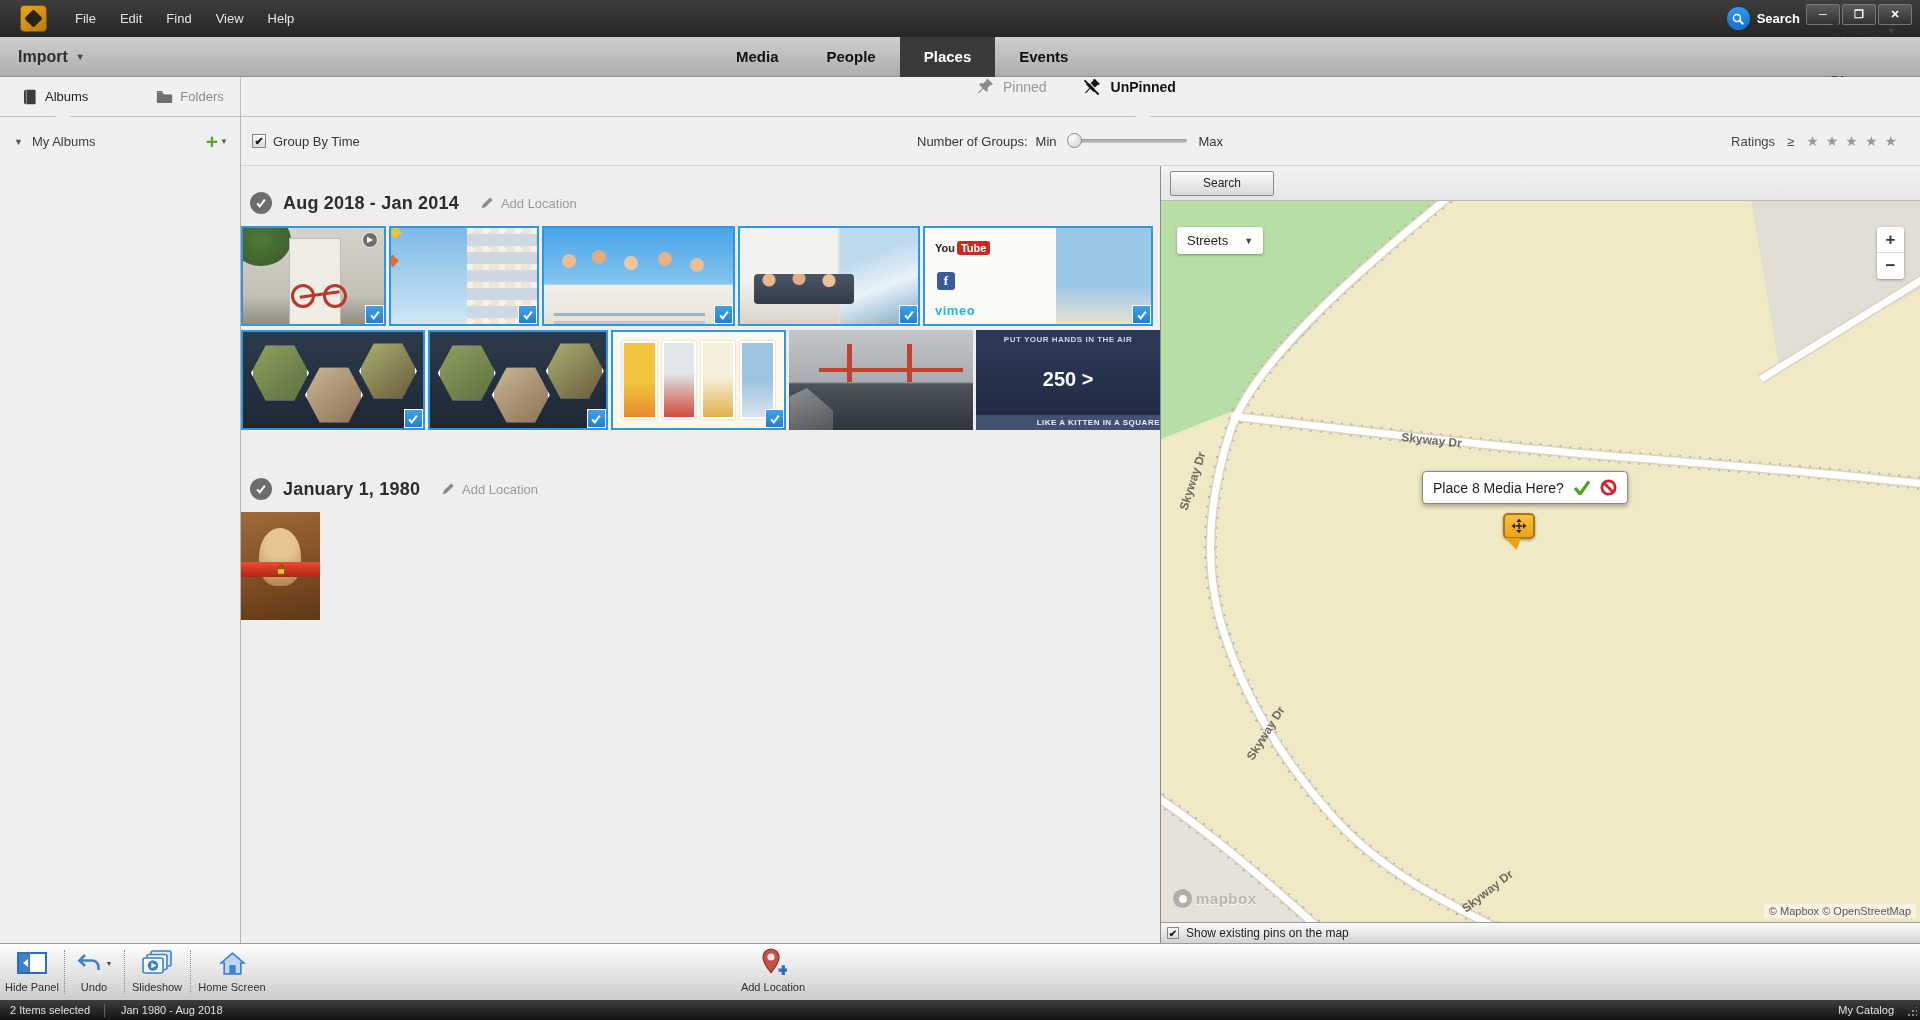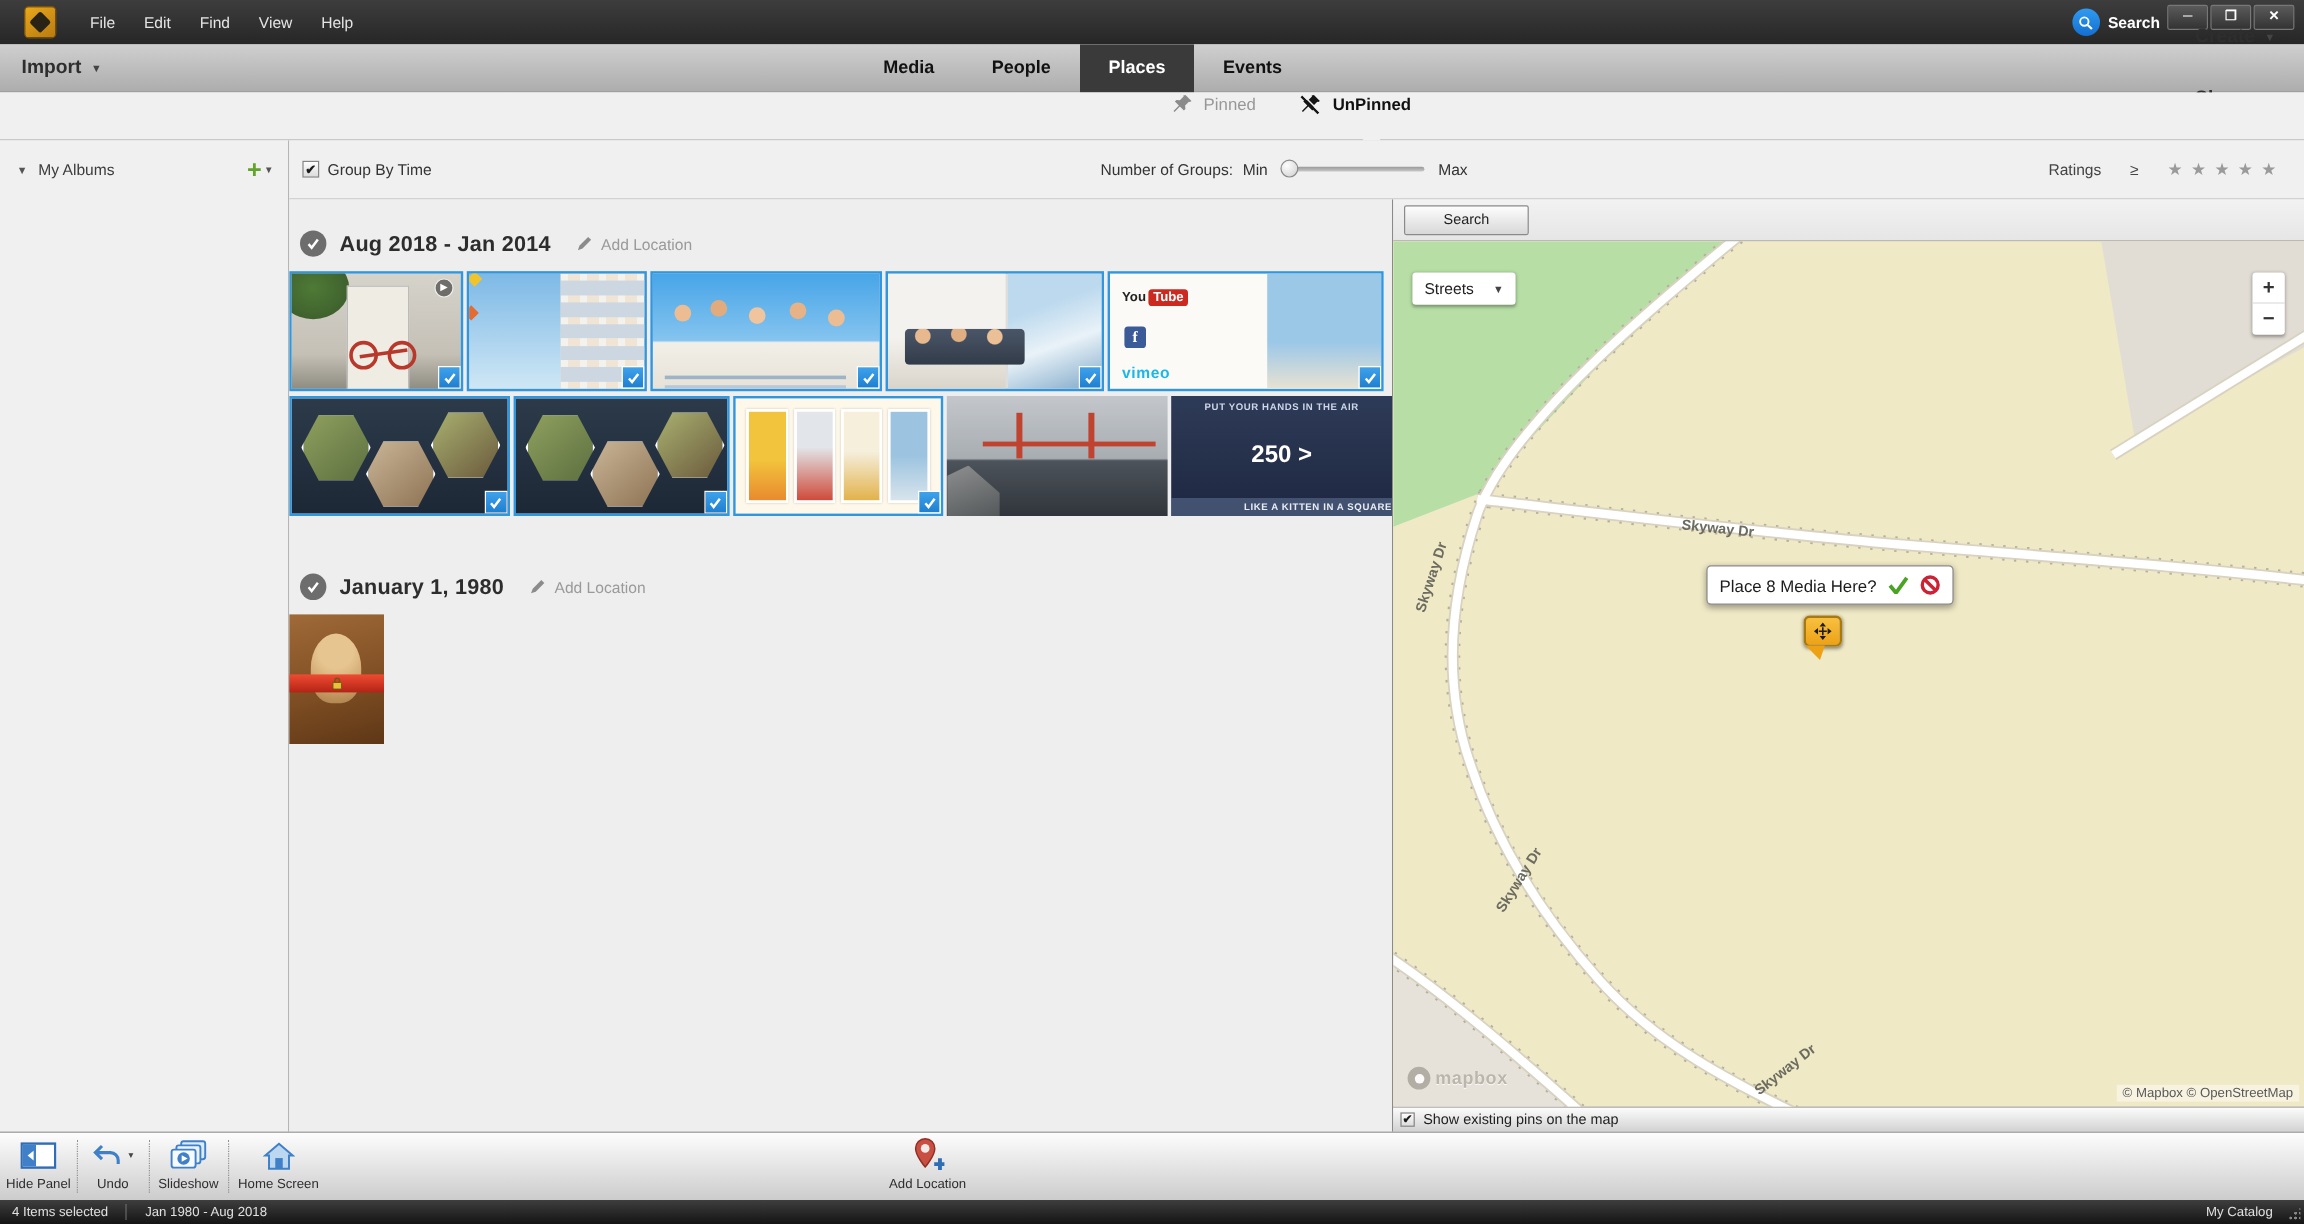--- a/index.html
+++ b/index.html
@@ -53,21 +53,21 @@
   .myalbums .plus { margin-left:auto; color:#62a32a; font-size:21px; font-weight:bold; line-height:14px; }
   .myalbums .plus-caret { font-size:8px; color:#555; margin-left:2px; }
 
   #rightcol { flex:1; display:flex; flex-direction:column; }
   #filterbar { height:49px; background:#f0f0f0; border-bottom:1px solid #d2d2d2; display:flex; align-items:center; position:relative; font-size:13px; color:#333; }
   .cbx { width:14px; height:14px; background:linear-gradient(#fdfdfd,#dcdcdc); border:1px solid #858585; display:inline-flex; align-items:center; justify-content:center; font-size:11px; color:#1a1a1a; font-weight:bold; }
   .gbt { display:flex; align-items:center; gap:7px; margin-left:11px; }
   .nog { position:absolute; left:676px; display:flex; align-items:center; gap:8px; }
   .slider { width:118px; height:4px; background:linear-gradient(#9a9a9a,#c9c9c9); border-radius:2px; position:relative; margin:0 4px; }
   .slider .thumb { position:absolute; left:-2px; top:-6px; width:15px; height:15px; border-radius:50%; background:radial-gradient(circle at 35% 30%,#fdfdfd,#cfcfcf); border:1px solid #8a8a8a; }
-  .ratings { position:absolute; right:16px; display:flex; align-items:flex-end; gap:24px; color:#444; }
+  .ratings { position:absolute; right:16px; display:flex; align-items:flex-end; gap:12px; color:#444; }
   .stars { color:#9a9a9a; font-size:14px; letter-spacing:7px; }
 
   #lower { flex:1; display:flex; }
 
   
   #media { width:919px; background:#eeeeee; padding:14px 0 0 0; overflow:hidden; }
   .group-hdr { display:flex; align-items:center; gap:11px; padding:12px 0 12px 9px; }
   .chkcircle { width:22px; height:22px; border-radius:50%; background:#6d6d6d; display:flex; align-items:center; justify-content:center; }
   .group-title { font-size:18px; font-weight:bold; color:#2d2d2d; letter-spacing:.2px; }
   .addloc { display:flex; align-items:center; gap:7px; margin-left:10px; color:#9a9a9a; font-size:13px; }
@@ -216,20 +216,37 @@
       <span class="caret">▼</span>
     </div>
     <div class="cs-item">
       <span>Share</span>
       <span class="caret">▼</span>
     </div>
   </div>
 </div>
 
 <div id="subnav">
+  <div class="leftnav">
+    <div class="nav-tab" style="margin-left:22px;">
+      <svg width="16" height="16" viewBox="0 0 20 20">
+          <path d="M5 1h11a1 1 0 0 1 1 1v16a1 1 0 0 1-1 1H5a2.5 2.5 0 0 1-2.5-2.5v-13A2.5 2.5 0 0 1 5 1z" fill="#3c3c3c"></path>
+          <path d="M5.5 1v18" stroke="#9a9a9a" stroke-width="1.2"></path>
+        </svg>
+      <span class="t">Albums</span>
+    </div>
+    <div class="nav-tab dim" style="margin-left:68px;">
+      <svg width="17" height="14" viewBox="0 0 20 16">
+          <path d="M1 2.5h6.5l2 2.5H19v9a1 1 0 0 1-1 1H2a1 1 0 0 1-1-1z" fill="#6f6f6f"></path>
+          <path d="M1 2.5V1.8A.8.8 0 0 1 1.8 1h5l1.4 1.5z" fill="#6f6f6f"></path>
+        </svg>
+      <span class="t">Folders</span>
+    </div>
+    <span class="notch" style="left:55px;"></span>
+  </div>
   <div class="pinbar">
     <div class="pin-item dim">
       <svg width="20" height="20" viewBox="0 0 24 24">
           <path d="M15.5 2.5l6 6-1.6 1.2-1-.3-3.8 3.8.3 3.4-1.5 1.5-4-4-5.4 5.4-1-1 5.4-5.4-4-4L6.4 7.6l3.4.3 3.8-3.8-.3-1z" fill="#8b8b8b"></path>
         </svg>
       <span>Pinned</span>
     </div>
     <div class="pin-item on">
       <svg width="22" height="20" viewBox="0 0 24 24">
           <path d="M15.5 2.5l6 6-1.6 1.2-1-.3-3.8 3.8.3 3.4-1.5 1.5-4-4-5.4 5.4-1-1 5.4-5.4-4-4L6.4 7.6l3.4.3 3.8-3.8-.3-1z" fill="#141414"></path>
@@ -553,18 +570,18 @@
           <path d="M11 1a8 8 0 0 0-8 8c0 6.2 8 15.5 8 15.5S19 15.2 19 9a8 8 0 0 0-8-8z" fill="#c94f43" stroke="#8e2f26" stroke-width="1.2"></path>
           <circle cx="11" cy="9" r="3.6" fill="#f3e9e7"></circle>
           <path d="M18.5 20.5h3.2v-3.2h3.2v3.2h3.2v3.2h-3.2v3.2h-3.2v-3.2h-3.2z" fill="#2f6db5"></path>
         </svg>
     </span>
     <span>Add Location</span>
   </div>
 </div>
 
 <div id="statusbar">
-  <span style="margin-left:10px;">4 Items selected</span>
+  <span style="margin-left:10px;">2 Items selected</span>
   <span class="sep">│</span>
   <span>Jan 1980 - Aug 2018</span>
   <span class="right">My Catalog</span>
   <span class="grip"></span>
 </div>
 
 </body></html>

